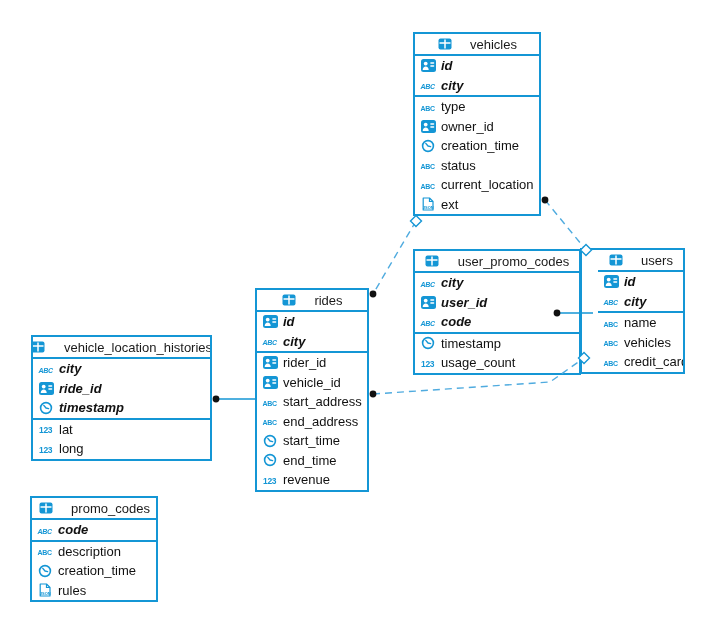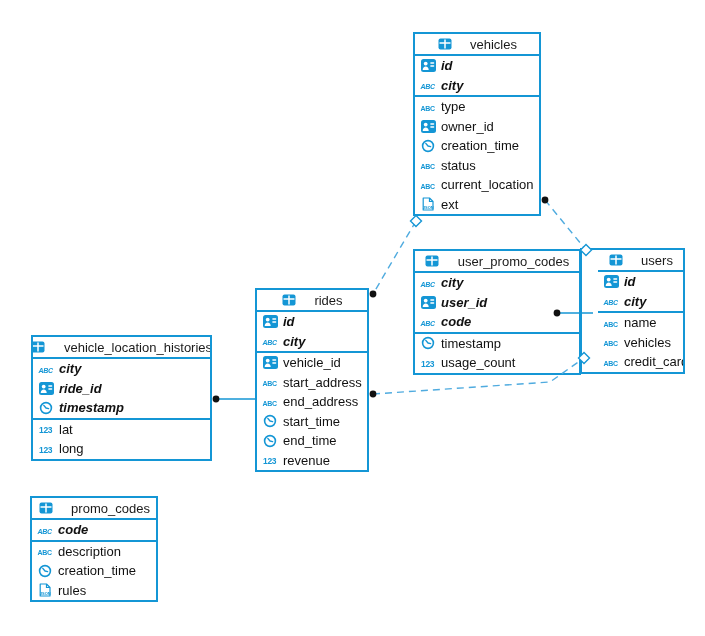--- a/index.html
+++ b/index.html
@@ -349,20 +349,32 @@
           <div class="row">
     <span class="icon-box">
               <svg width="15" height="13" viewBox="0 0 15 13">
                 <rect x="0" y="0" width="15" height="13" rx="2.5" fill="#1496d5"></rect>
                 <circle cx="4.7" cy="4.6" r="1.9" fill="#fff"></circle>
                 <path d="M1.7 11 c0-2.2 1.4-3.4 3-3.4 s3 1.2 3 3.4 z" fill="#fff"></path>
                 <rect x="9.2" y="3.2" width="4.1" height="1.5" rx="0.7" fill="#fff"></rect>
                 <rect x="9.2" y="6.2" width="4.1" height="1.5" rx="0.7" fill="#fff"></rect>
               </svg>
             </span>
+    <span class="field-label">rider_id</span>
+  </div>
+          <div class="row">
+    <span class="icon-box">
+              <svg width="15" height="13" viewBox="0 0 15 13">
+                <rect x="0" y="0" width="15" height="13" rx="2.5" fill="#1496d5"></rect>
+                <circle cx="4.7" cy="4.6" r="1.9" fill="#fff"></circle>
+                <path d="M1.7 11 c0-2.2 1.4-3.4 3-3.4 s3 1.2 3 3.4 z" fill="#fff"></path>
+                <rect x="9.2" y="3.2" width="4.1" height="1.5" rx="0.7" fill="#fff"></rect>
+                <rect x="9.2" y="6.2" width="4.1" height="1.5" rx="0.7" fill="#fff"></rect>
+              </svg>
+            </span>
     <span class="field-label">vehicle_id</span>
   </div>
           <div class="row">
     <span class="icon-box">
               <svg width="17" height="12" viewBox="0 0 17 12">
                 <text x="0.5" y="9.5" font-family="Liberation Sans, sans-serif" font-size="7" font-weight="bold" fill="#1496d5" letter-spacing="-0.3">ABC</text>
               </svg>
             </span>
     <span class="field-label">start_address</span>
   </div>

